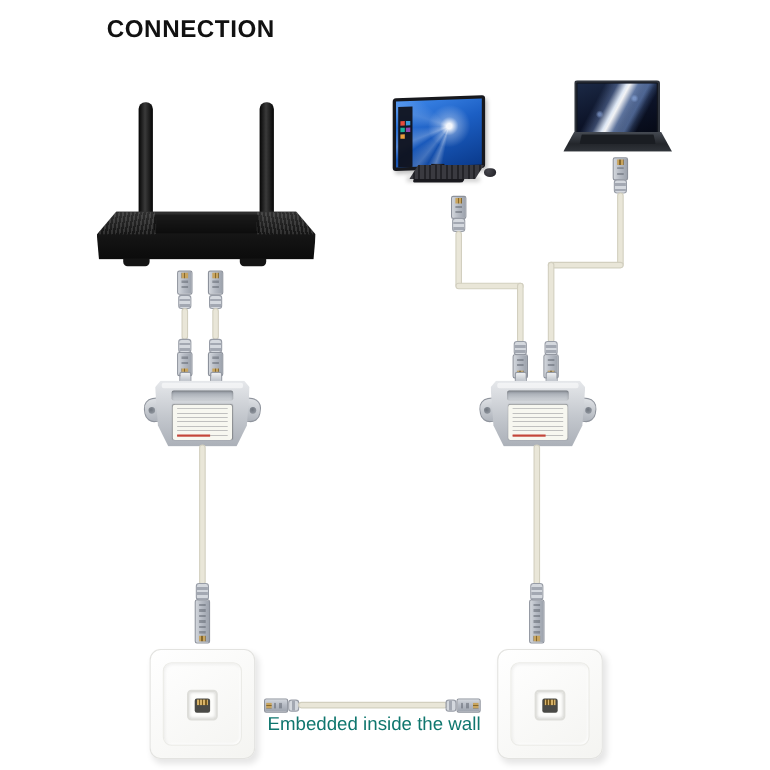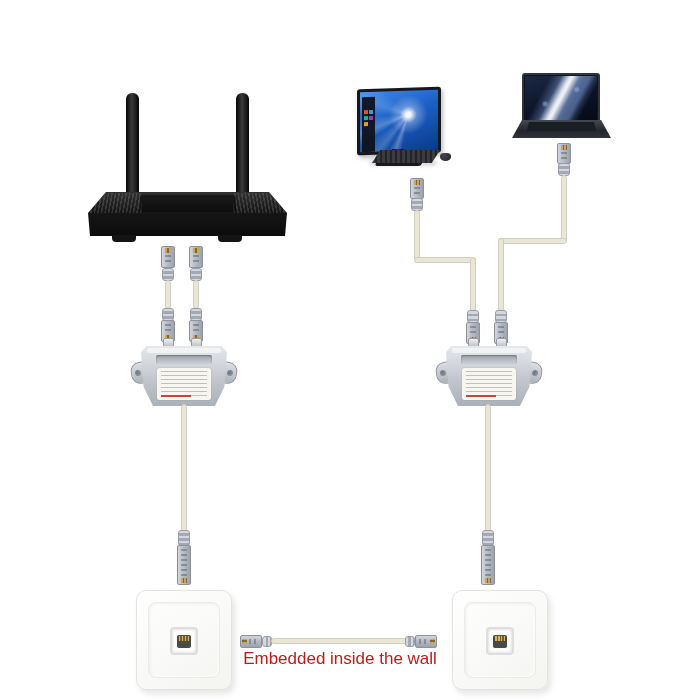--- a/index.html
+++ b/index.html
@@ -3,21 +3,21 @@
 <meta charset="utf-8">
 <style>
   * { margin:0; padding:0; box-sizing:border-box; }
   html,body { background:#ffffff; font-family:"Liberation Sans", sans-serif; }
   #canvas { position:relative; width:700px; height:700px; background:#ffffff; overflow:hidden; }
   .abs { position:absolute; }
 
   
   .title { font-size:22px; font-weight:bold; color:#111; letter-spacing:.5px; }
   .router-label { font-size:29px; color:#2b2b2b; }
-  .caption { font-size:17px; color:#b91c1c; text-align:center; }
+  .caption { font-size:17px; color:#0f766e; text-align:center; }
 
   
   .wire { position:absolute; background:#e9e6d8; border:1px solid #d2cfbf; border-radius:3px; }
   .boot { position:absolute; width:12px; border-radius:3px; border:1px solid #979ca6;
           background:repeating-linear-gradient(180deg,#d4d8de 0 2.5px,#a3a8b2 2.5px 5px); }
   .boot.h { background:repeating-linear-gradient(90deg,#d4d8de 0 2.5px,#a3a8b2 2.5px 5px); }
   .plug { position:absolute; width:14px; border:1px solid #8c919b; border-radius:2px;
           background:linear-gradient(90deg,#d2d6dc 0%,#b6bbc4 45%,#9da3ad 100%); }
   .plug.h { background:linear-gradient(180deg,#d2d6dc 0%,#b6bbc4 45%,#9da3ad 100%); }
   .plug::before { content:""; position:absolute;
@@ -125,20 +125,21 @@
             clip-path:polygon(10% 0,90% 0,100% 100%,0 100%);
             background:linear-gradient(180deg,#454a52,#23262b 60%,#31353b); }
   .lap-base::before { content:""; position:absolute; left:15%; top:2px; width:70%; height:9px;
             clip-path:polygon(3% 0,97% 0,100% 100%,0 100%); background:#1a1d22; }
 </style>
 </head>
 <body>
 
 <div id="canvas">
 
+  <div class="abs title" style="left:97px; top:14px;">CONNECTION</div>
 
   <div class="antenna" style="left:126px; top:93px;"></div>
   <div class="antenna" style="left:236px; top:93px;"></div>
   <div class="router-body">
     <div class="vent l"></div>
     <div class="vent r"></div>
     <div class="router-deck"></div>
   </div>
   <div class="router-foot" style="left:112px; top:235px;"></div>
   <div class="router-foot" style="left:218px; top:235px;"></div>

